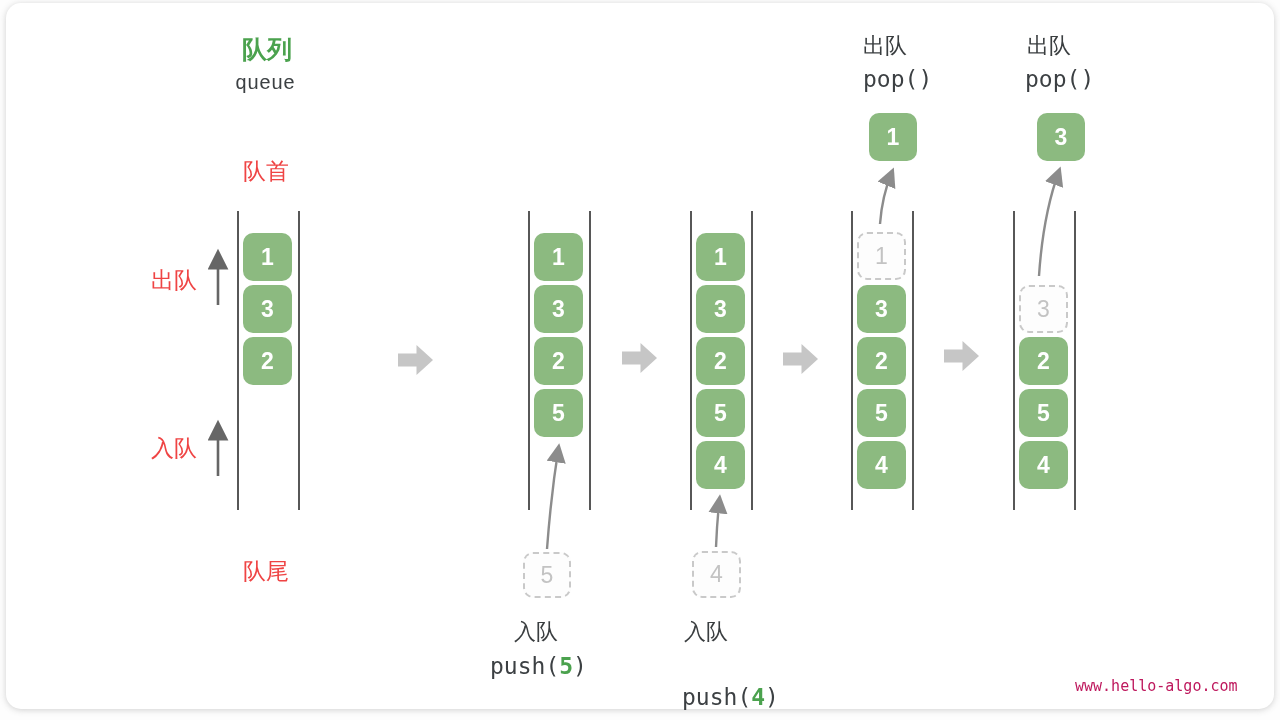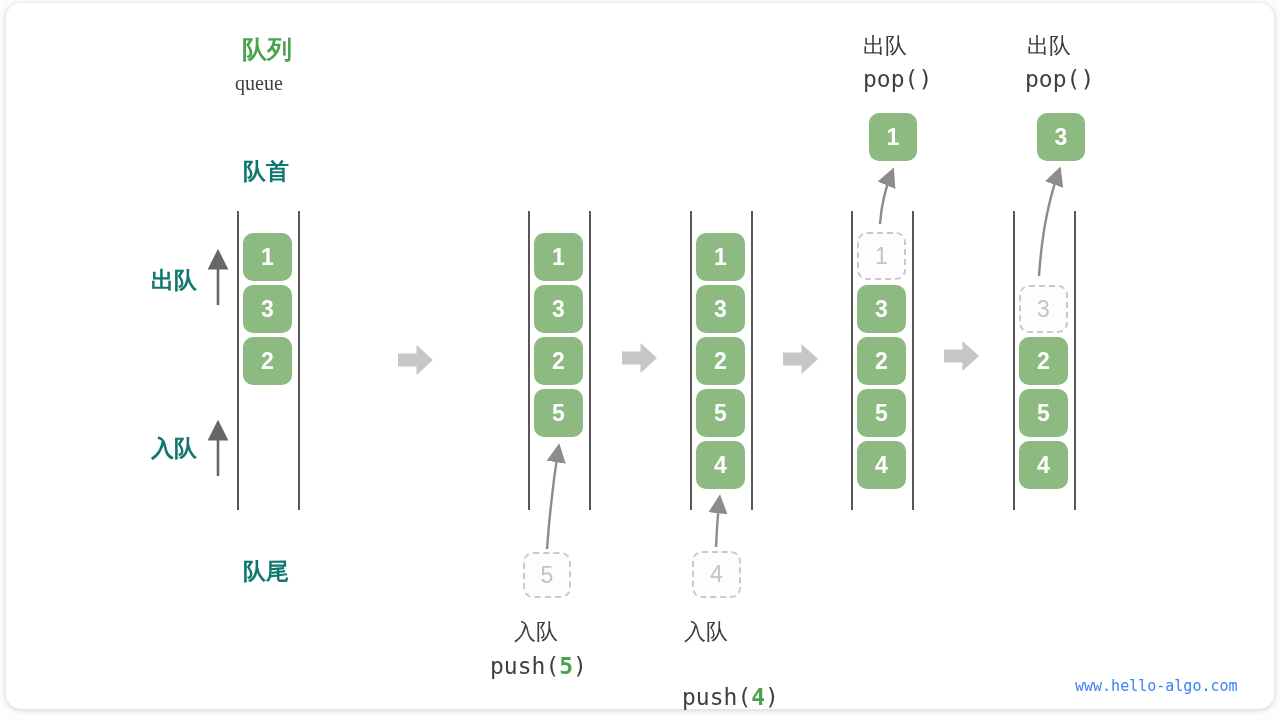--- a/index.html
+++ b/index.html
@@ -2,32 +2,32 @@
 <html style="--accent: #4ba24e; --box: #8cba80;"><head>
 <meta charset="utf-8">
 <style>
   html,body{margin:0;padding:0;width:1280px;height:720px;background:#fdfdfd;overflow:hidden;
     font-family:"Liberation Sans",sans-serif;}
   .stage{position:absolute;left:0;top:0;width:1280px;height:720px;}
   .card{position:absolute;left:6px;top:3px;width:1268px;height:706px;background:#ffffff;
     border-radius:15px;box-shadow:0 1px 6px rgba(90,90,90,0.28);}
   .abs{position:absolute;}
   .title-zh{font-size:25px;font-weight:700;color:var(--accent,#4ba24e);}
-  .title-en{font-family:Liberation Serif, serif;font-size:20px;color:#3c4043;}
-  .hlabel{font-size:23px;font-weight:700;color:#0f766e;}
+  .title-en{font-family:Liberation Mono, monospace;font-size:20px;color:#3c4043;}
+  .hlabel{font-size:23px;font-weight:400;color:#ef4444;}
   .op-zh{font-size:22px;font-weight:500;color:#3a3e40;}
   .op-code{font-family:"DejaVu Sans Mono",monospace;font-size:23px;color:#3c4043;}
   .op-code .arg{color:var(--accent,#4ba24e);font-weight:700;}
   .rail{position:absolute;top:211px;height:299px;width:1.6px;background:#575757;}
   .cell{position:absolute;width:49px;height:48px;border-radius:10px;background:var(--box,#8cba80);
     color:#fff;font-size:23px;font-weight:700;display:flex;align-items:center;justify-content:center;
     box-sizing:border-box;}
   .cell.ghost{background:#fdfdfd;border:2px dashed #c9c9c9;color:#c3c3c3;font-weight:400;}
   svg.overlay{position:absolute;left:0;top:0;width:1280px;height:720px;pointer-events:none;}
-  .watermark{font-family:"DejaVu Sans Mono",monospace;font-size:15px;color:#3b82f6;text-align:right;}
+  .watermark{font-family:"DejaVu Sans Mono",monospace;font-size:15px;color:#be185d;text-align:right;}
 </style>
 </head>
 <body>
 
 <div class="stage">
   <div class="card"></div>
 
   <div class="abs title-zh" style="left:242px;top:33px">队列</div>
   <div class="abs title-en" style="left:235px;top:72px">queue</div>
 

